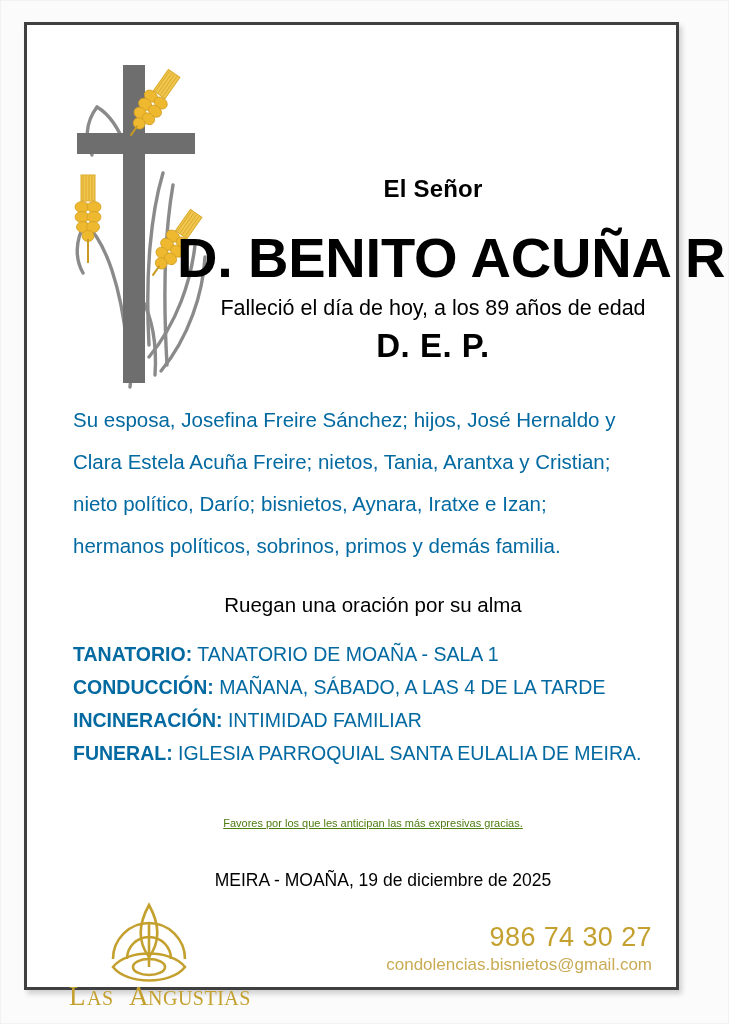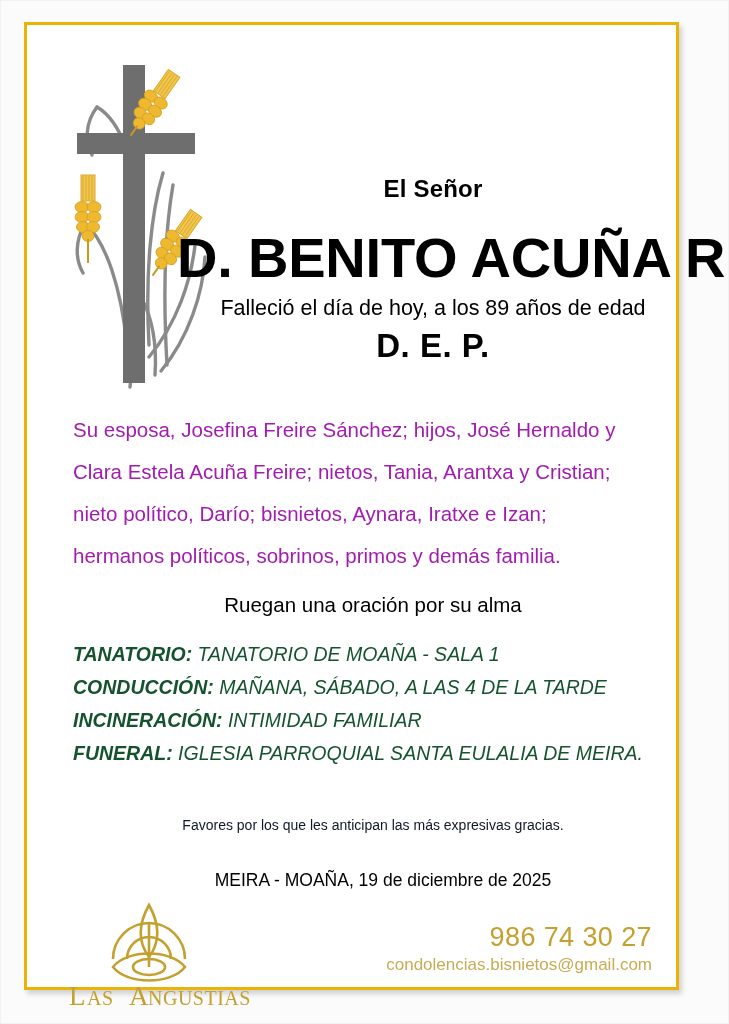--- a/index.html
+++ b/index.html
@@ -31,21 +31,21 @@
     box-shadow: inset 0 0 0 1px #f2f2f2;
     pointer-events: none;
   }
 
   .frame {
     position: absolute;
     left: 24px;
     top: 22px;
     width: 655px;
     height: 968px;
-    border: 3px solid #eab308;
+    border: 3px solid #404040;
     background: #ffffff;
     box-sizing: border-box;
     box-shadow: 3px 4px 5px rgba(0,0,0,0.17);
   }
 
   
   .emblem {
     position: absolute;
     left: 18px;
     top: 20px;
@@ -87,27 +87,27 @@
     font-weight: bold;
     letter-spacing: 0.5px;
     margin: 0;
     color: #000;
   }
 
   
   .family {
     position: absolute;
     left: 46px;
-    top: 384px;
+    top: 374px;
     width: 600px;
     font-size: 20.5px;
     line-height: 42px;
     text-align: justify;
     text-justify: inter-word;
-    color: #a21caf;
+    color: #0369a1;
   }
   .family > span { display: block; }
   .family .just {
     text-align: justify;
   }
 
   
   .prayer {
     position: absolute;
     left: 46px;
@@ -121,36 +121,36 @@
   
   .details {
     position: absolute;
     left: 46px;
     top: 613px;
     width: 620px;
   }
   .detail-row {
     font-size: 19.5px;
     line-height: 33px;
-    color: #14532d;
+    color: #0369a1;
     white-space: nowrap;
-    font-style: italic;
   }
   .detail-row .lbl { font-weight: bold; }
   .detail-row .val { font-weight: normal; }
 
   
   .thanks {
     position: absolute;
     left: 46px;
     top: 792px;
     width: 600px;
     text-align: center;
-    font-size: 14px;
-    color: #0f172a;
+    font-size: 11px;
+    color: #4d7c0f;
+    text-decoration: underline;
   }
   .place-date {
     position: absolute;
     left: 46px;
     top: 845px;
     width: 620px;
     text-align: center;
     font-size: 17.5px;
     color: #000;
   }

